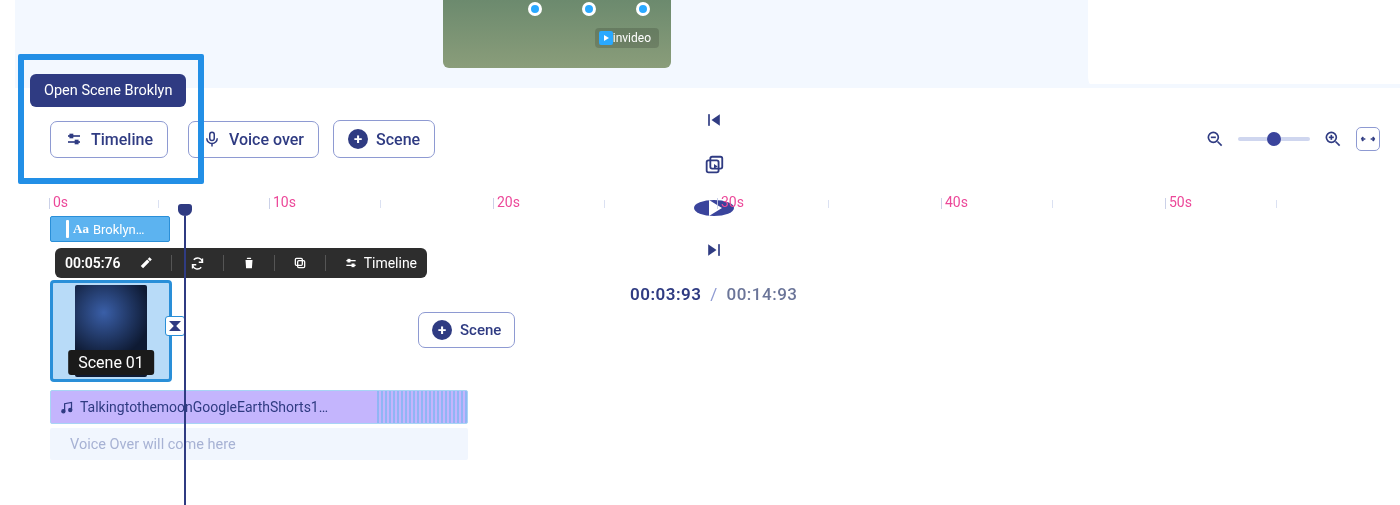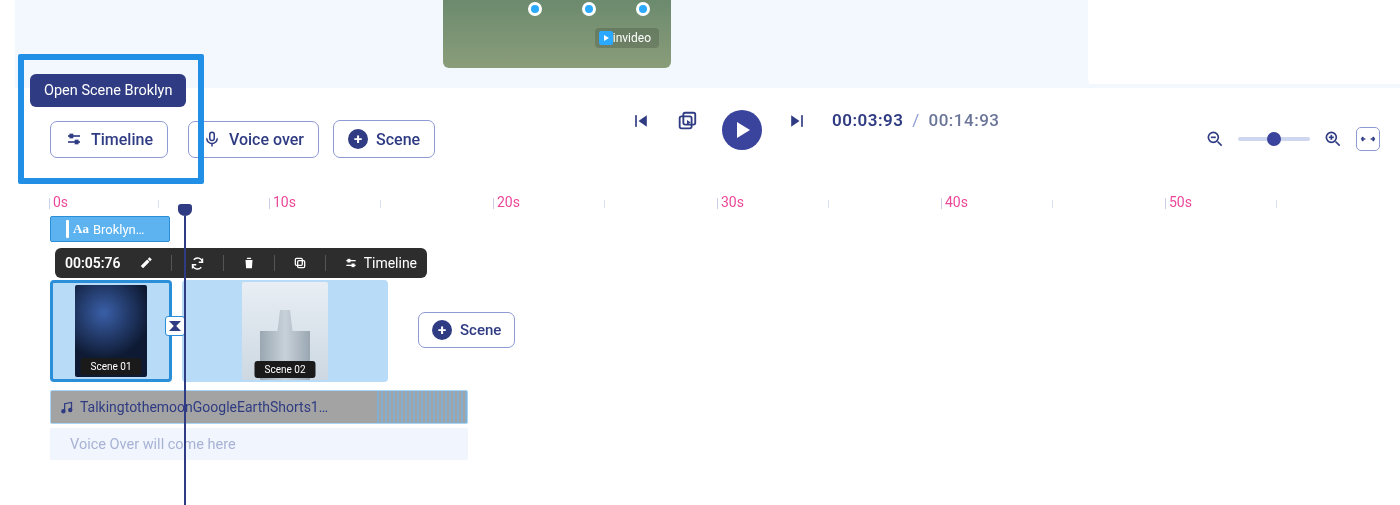--- a/index.html
+++ b/index.html
@@ -19,21 +19,21 @@
   .toolbar { position: absolute; top: 110px; left: 0; right: 0; height: 58px; display: flex; align-items: center; }
   .highlight-box { position: absolute; top: 54px; left: 18px; width: 186px; height: 130px; border: 6px solid #228fe6; border-radius: 2px; pointer-events: none; z-index: 5; }
   .tooltip-bubble { position: absolute; top: 74px; left: 30px; background: #2f3b82; color: #fff; font-size: 14.5px; padding: 8px 14px; border-radius: 6px; z-index: 6; }
 
   .btn { display: inline-flex; align-items: center; gap: 8px; font-size: 16px; font-weight: 500; color: #2f3b82; border: 1.5px solid #8e9ad2; background: #fff; border-radius: 7px; padding: 8px 14px; cursor: pointer; }
   .btn .plus-circle { width: 20px; height: 20px; border-radius: 50%; background: #2f3b82; color: #fff; display: flex; align-items: center; justify-content: center; font-size: 15px; font-weight: 700; }
   .btn.timeline-btn { margin-left: 50px; }
   .btn.vo-btn { margin-left: 20px; }
   .btn.scene-btn { margin-left: 14px; }
 
-  .transport { position: absolute; left: 630px; top: 0; height: 58px; display: flex; gap: 24px; }
+  .transport { position: absolute; left: 630px; top: 0; height: 58px; display: flex; align-items: center; gap: 24px; flex-direction: column; }
   .icon-btn { width: 22px; height: 22px; color: #2f3b82; cursor: pointer; display:flex; align-items:center; justify-content:center; }
   .play-big { width: 40px; height: 40px; border-radius: 50%; background: #3a449c; display: flex; align-items: center; justify-content: center; cursor: pointer; }
   .play-big::after { content:""; border-left: 13px solid #fff; border-top: 8px solid transparent; border-bottom: 8px solid transparent; margin-left: 3px; }
   .timecode { font-size: 17px; color: #2f3b82; font-weight: 600; letter-spacing: 0.5px; }
   .timecode .sep { color: #8e9ad2; font-weight: 400; margin: 0 4px; }
   .timecode .dur { color: #6b7599; font-weight: 500; }
 
   .zoom-group { position: absolute; right: 20px; top: 0; height: 58px; display: flex; align-items: center; gap: 12px; }
   .zoom-slider { width: 72px; height: 4px; background: #cfd6ef; border-radius: 2px; position: relative; }
   .zoom-handle { position: absolute; top: -5px; width: 14px; height: 14px; border-radius: 50%; background: #3a449c; }
@@ -56,30 +56,30 @@
   .clip-tools .t-icon { cursor:pointer; display:flex; align-items:center; }
   .clip-tc { font-weight:600; }
 
   .scenes-row { position: absolute; top: 64px; left: 0; display:flex; align-items:center; gap: 4px; }
   .scene-clip { position:relative; width: 122px; height: 102px; background: #b8dbf8; border-radius: 4px; overflow:hidden; }
   .scene-clip.sel { border: 3px solid #2a8fd8; }
   .scene-img { position:absolute; left:22px; right:22px; top:2px; bottom:2px; border-radius: 2px; }
   .scene1-img { background: radial-gradient(circle at 40% 30%, #3a5fa8 0%, #0e1a33 60%), #0e1a33; }
   .scene2-img { background: linear-gradient(180deg,#e8eef4 0%, #cdd8e2 100%); display:flex; align-items:flex-end; justify-content:center; }
   .bridge { width:50px; height:70px; background: linear-gradient(90deg,#9aa7b2 0%, #c8d1d9 50%, #9aa7b2 100%); clip-path: polygon(40% 0, 60% 0, 65% 30%, 100% 30%, 100% 100%, 0 100%, 0 30%, 35% 30%); }
-  .scene-label { position:absolute; bottom:4px; left:50%; transform:translateX(-50%); background:#1a1a1a; color:#fff; font-size:10px; padding:3px 10px; border-radius:3px; white-space:nowrap; }
+  .scene-label { position:absolute; bottom:4px; left:50%; transform:translateX(-50%); background:#1a1a1a; color:#fff; font-size:16px; padding:3px 10px; border-radius:3px; white-space:nowrap; }
   .scene-join { width: 4px; }
   .join-badge { position:absolute; left: 115px; top: 100px; width: 20px; height: 20px; background:#fff; border:1.5px solid #2a8fd8; border-radius:3px; z-index:3; display:flex; align-items:center; justify-content:center; }
   .bowtie { width:12px; height:10px; background:#2f3b82; clip-path: polygon(0 0, 40% 50%, 0 100%, 100% 100%, 60% 50%, 100% 0); }
   .scene-wide { width: 206px; height:102px; background:#b8dbf8; border-radius:4px; position:relative; overflow:hidden; margin-left:-2px; }
 
   .add-scene-inline { position:absolute; top: 96px; left: 368px; }
   .add-scene-inline .btn { font-size:15px; padding:7px 13px; }
 
-  .audio-track { position:absolute; top: 174px; left: 0; width: 418px; height: 30px; background: #a3a3a3; border: 1.5px solid #a8d4f5; border-radius: 2px; display:flex; align-items:center; padding: 16px 8px; color:#2f3b82; font-size:14px; overflow:hidden; }
+  .audio-track { position:absolute; top: 174px; left: 0; width: 418px; height: 30px; background: #c4b5fd; border: 1.5px solid #a8d4f5; border-radius: 2px; display:flex; align-items:center; padding: 16px 8px; color:#2f3b82; font-size:14px; overflow:hidden; }
   .audio-track .wave { position:absolute; top:0; right:0; width:90px; height:100%; background: repeating-linear-gradient(90deg,#6eb6ef 0 2px, transparent 2px 4px); opacity:.6; }
   .music-icon { margin-right:6px; }
 
   .vo-placeholder { position:absolute; top: 212px; left: 0; width: 418px; height: 32px; background:#f1f6fe; border-radius:2px; color:#a7b2d4; font-size:14.5px; display:flex; align-items:center; padding: 0 20px; }
 
   
   .playhead { position:absolute; top: 0; left: 134px; width: 2px; height: 460px; background:#2f3b82; z-index:4; }
   .playhead::before { content:""; position:absolute; top:-12px; left:-6px; width:14px; height:12px; background:#2f3b82; border-radius: 3px 3px 50% 50%; }
 
   
@@ -252,26 +252,20 @@
       <span>Timeline</span>
     </span>
   </div>
 
   <div class="scenes-row">
     <div class="scene-clip sel">
       <div class="scene-img scene1-img"></div>
       <div class="scene-label">Scene 01</div>
     </div>
     <div class="scene-join"></div>
-    <div class="scene-wide">
-      <div class="scene-img scene2-img" style="left:60px; right:60px;">
-        <div class="bridge"></div>
-      </div>
-      <div class="scene-label">Scene 02</div>
-    </div>
   </div>
   <div class="join-badge">
       <div class="bowtie"></div>
     </div>
 
   <div class="add-scene-inline">
     <button class="btn">
       <span class="plus-circle">+</span>
       <span>Scene</span>
     </button>

